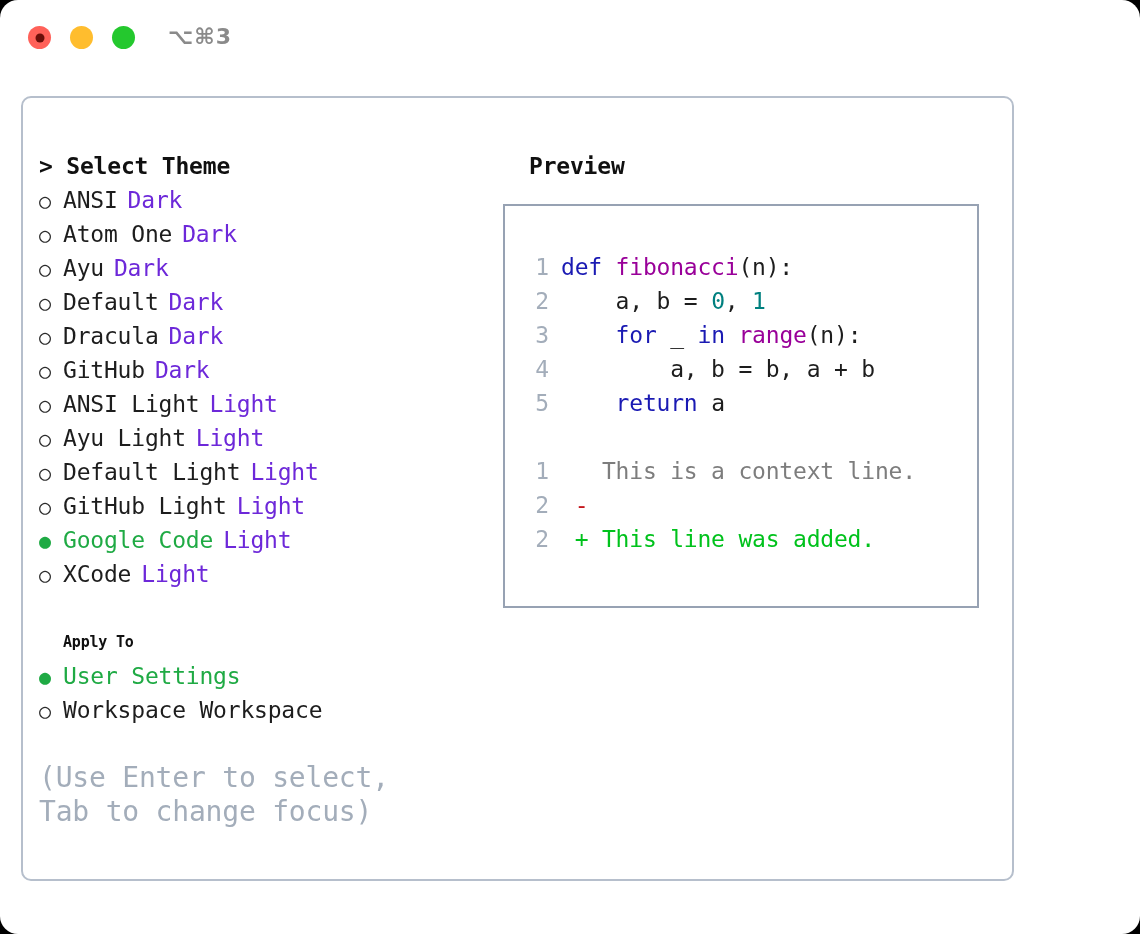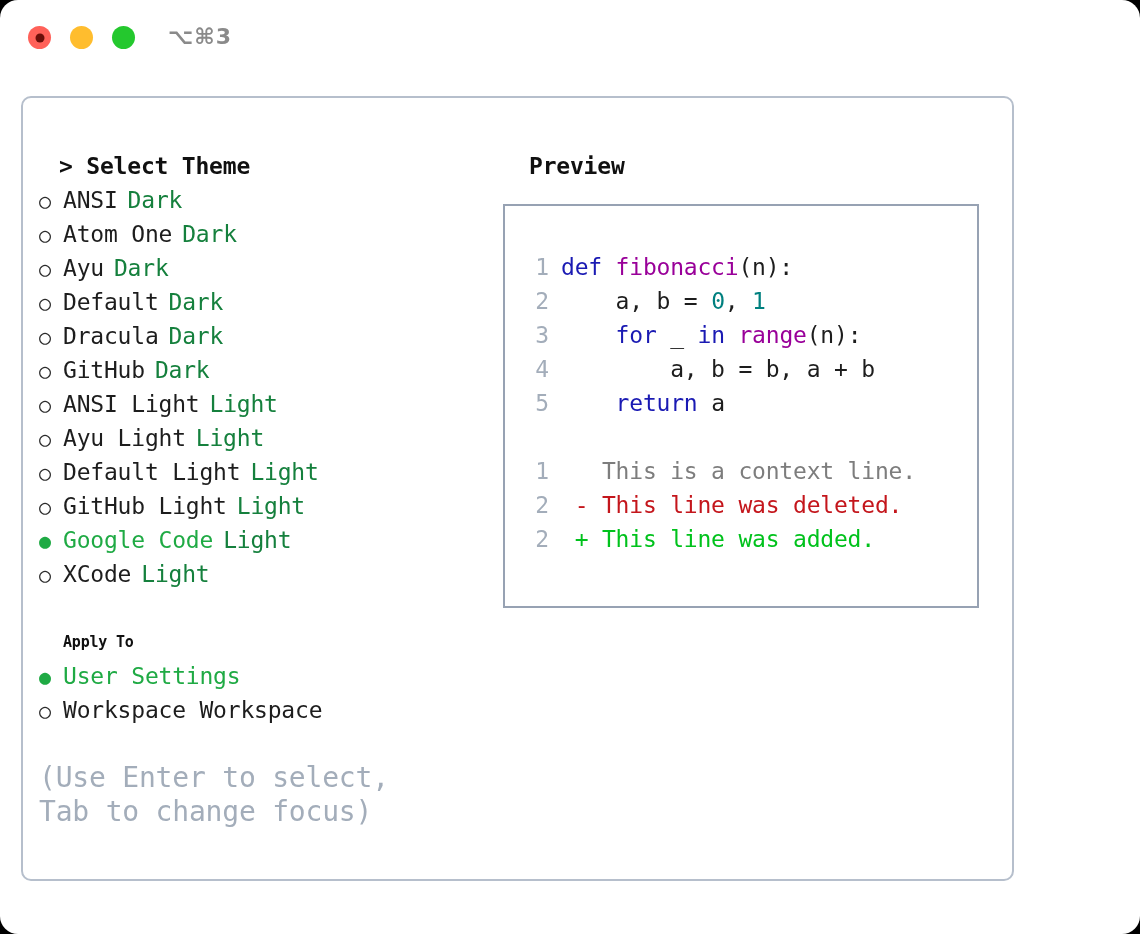--- a/index.html
+++ b/index.html
@@ -100,21 +100,20 @@
     top: 51px;
     width: 470px;
   }
   .section-header {
     font-size: 23px;
     font-weight: bold;
     color: #101010;
     line-height: 34px;
     white-space: pre;
     letter-spacing: -0.2px;
-    margin-left: 20px;
   }
   .opt-list { margin: 0; padding: 0; }
   .opt {
     display: flex;
     align-items: baseline;
     line-height: 34px;
     height: 34px;
     font-size: 23px;
     white-space: pre;
     letter-spacing: -0.2px;
@@ -123,21 +122,21 @@
     display: inline-block;
     width: 24px;
     flex: none;
     color: #2b2b2b;
     font-size: 20px;
   }
   .opt.selected .bullet { color: #1faa44; }
   .opt-label { color: #1d1d1d; }
   .opt.selected .opt-label { color: #1faa44; }
   .opt-tag {
-    color: #15803d;
+    color: #6d28d9;
     margin-left: 10px;
     text-align: right;
   }
   .spacer-row { height: 34px; }
 
   .subsection-header {
     font-size: 15px;
     font-weight: bold;
     color: #101010;
     line-height: 34px;
@@ -264,21 +263,21 @@
         <div class="preview-title">Preview</div>
         <div class="preview-box">
           <div class="code-area" id="code-area">
               <div class="code-line"><span class="lineno">1</span><span class="tok-kw">def </span><span class="tok-fn">fibonacci</span><span class="tok-pl">(n):</span></div>
               <div class="code-line"><span class="lineno">2</span><span class="tok-pl">    a, b = </span><span class="tok-num">0</span><span class="tok-pl">, </span><span class="tok-num">1</span></div>
               <div class="code-line"><span class="lineno">3</span><span class="tok-pl">    </span><span class="tok-kw">for</span><span class="tok-pl"> _ </span><span class="tok-kw">in</span><span class="tok-pl"> </span><span class="tok-fn">range</span><span class="tok-pl">(n):</span></div>
               <div class="code-line"><span class="lineno">4</span><span class="tok-pl">        a, b = b, a + b</span></div>
               <div class="code-line"><span class="lineno">5</span><span class="tok-pl">    </span><span class="tok-kw">return</span><span class="tok-pl"> a</span></div>
               <div class="code-blank"></div>
               <div class="code-line"><span class="lineno">1</span><span class="diff-ctx">  </span><span class="diff-ctx"> This is a context line.</span></div>
-              <div class="code-line"><span class="lineno">2</span><span class="diff-del"> -</span><span class="diff-del"> This line was deleted.</span></div>
+              <div class="code-line"><span class="lineno">2</span><span class="diff-del"> -</span></div>
               <div class="code-line"><span class="lineno">2</span><span class="diff-add"> +</span><span class="diff-add"> This line was added.</span></div>
             </div>
         </div>
       </div>
 
     </div>
   </div>
 </div>
 
 </body></html>

